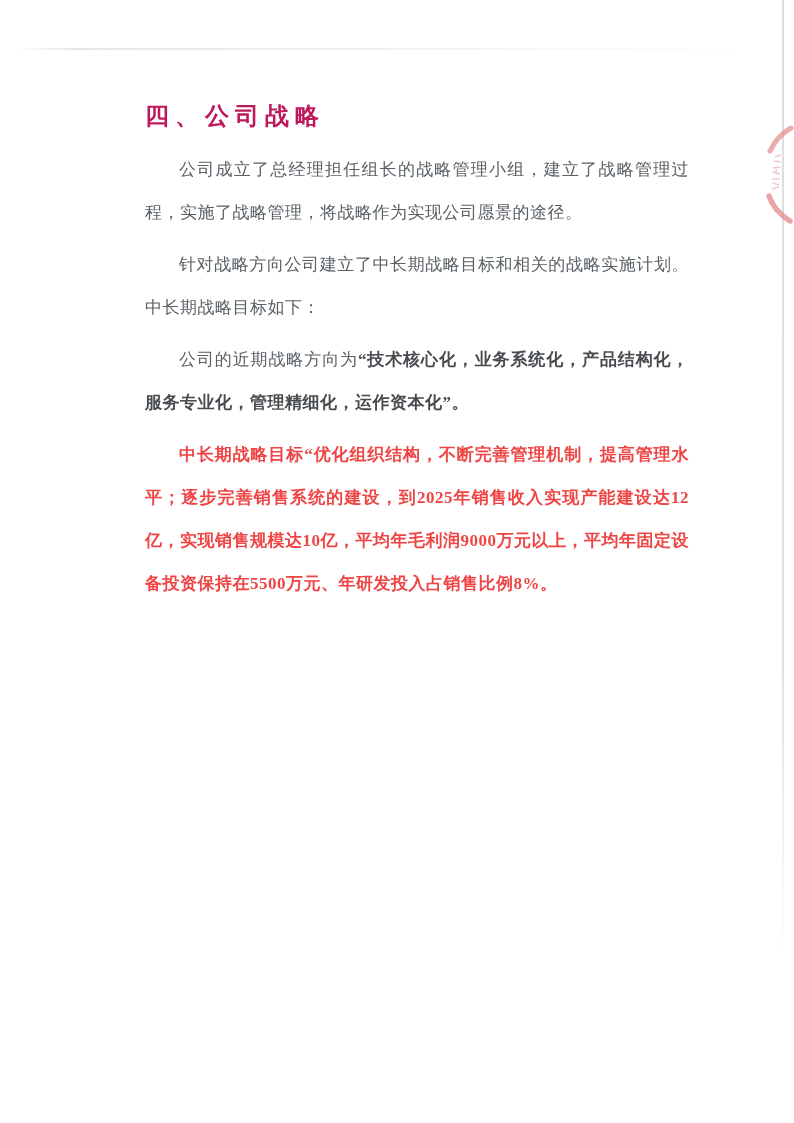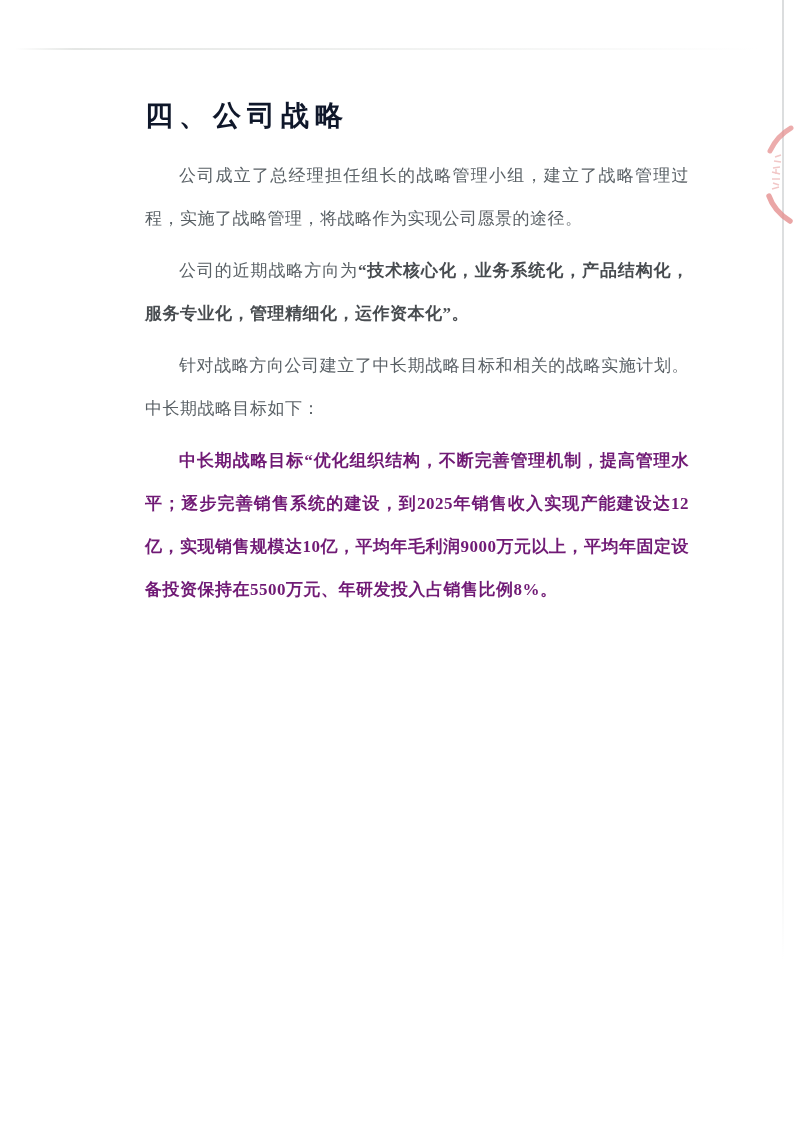--- a/index.html
+++ b/index.html
@@ -26,37 +26,37 @@
       rgba(190,193,195,.55) 0%,
       rgba(198,201,203,.55) 70%,
       rgba(198,201,203,0) 100%);
   }
   .stamp{position:absolute;left:763px;top:124px;}
   .content{
     position:absolute;left:145px;top:98px;width:544px;
     color:#5a6166;
   }
   h2{
-    margin:0 0 20px 0;
-    font-size:28px;line-height:36px;
+    margin:0 0 14px 0;
+    font-size:24px;line-height:36px;
     letter-spacing:6px;
     font-weight:bold;
-    color:#0f172a;
+    color:#be185d;
   }
   .para{
     margin:0 0 9px 0;
     font-size:17px;
     line-height:43px;
     letter-spacing:0.5px;
     text-align:justify;
     text-indent:2em;
     color:#5a6166;
   }
   .bold{font-weight:bold;color:#474b4f;}
-  p.bold{color:#701a75;}
+  p.bold{color:#ef4444;}
   .tight{margin-bottom:0;}
 </style>
 </head>
 <body>
 
 <div class="page">
 
   <div class="scan-hline"></div>
   <div class="fold-vline"></div>
 
@@ -74,21 +74,21 @@
     </g>
     <path d="M6 72 Q11 87 27 97" fill="none" stroke-width="5.5" stroke-linecap="round" opacity="0.8" stroke="#e59090"></path>
   </svg>
 
   <div class="content">
     <h2>四、公司战略</h2>
 
     <p class="para">公司成立了总经理担任组长的战略管理小组，建立了战略管理过程，实施了战略管理，将战略作为实现公司愿景的途径。</p>
 
 
+    <p class="para">针对战略方向公司建立了中长期战略目标和相关的战略实施计划。中长期战略目标如下：</p>
+
     <p class="para"><span>公司的近期战略方向为</span><span class="bold">“技术核心化，业务系统化，产品结构化，服务专业化，管理精细化，运作资本化”。</span></p>
-
-    <p class="para">针对战略方向公司建立了中长期战略目标和相关的战略实施计划。中长期战略目标如下：</p>
 
     <p class="para bold tight">中长期战略目标“优化组织结构，不断完善管理机制，提高管理水平；逐步完善销售系统的建设，到2025年销售收入实现产能建设达12亿，实现销售规模达10亿，平均年毛利润9000万元以上，平均年固定设备投资保持在5500万元、年研发投入占销售比例8%。</p>
 
   </div>
 
 </div>
 
 </body></html>

